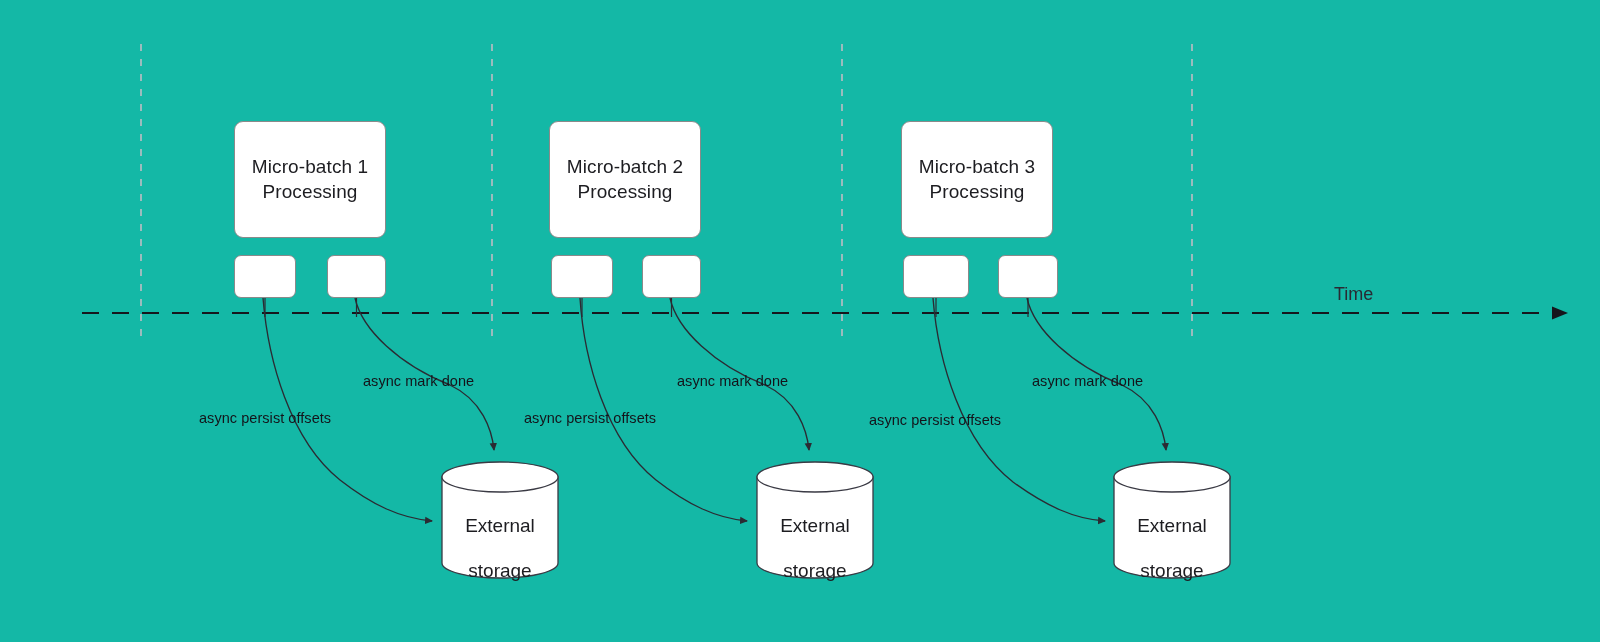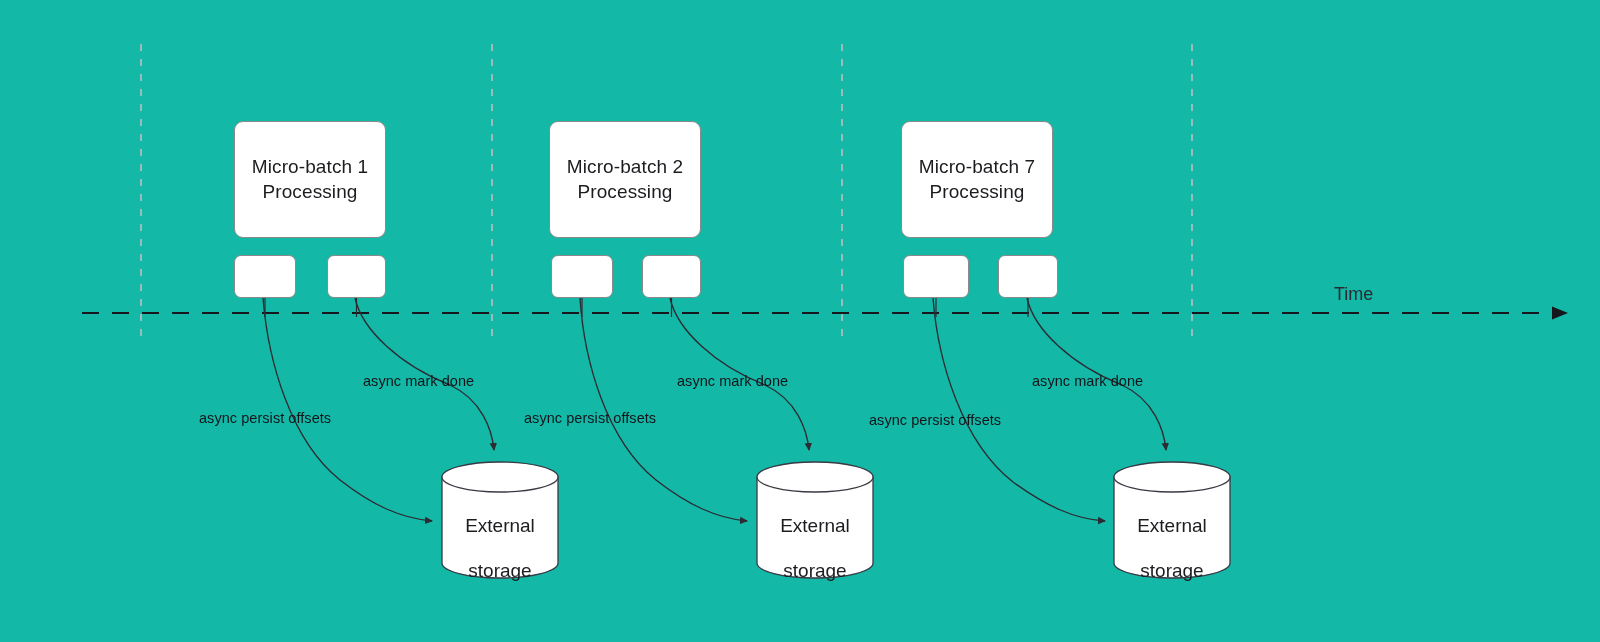--- a/index.html
+++ b/index.html
@@ -137,21 +137,21 @@
       </div>
       <div class="node-box small" style="left: 551px; top: 255px; width: 62px; height: 43px;"></div>
       <div class="node-box small" style="left: 642px; top: 255px; width: 59px; height: 43px;"></div>
       <div class="store-label" style="left: 757px; top: 494px; width: 116px;">
         <span>External</span>
         <span>storage</span>
       </div>
       <div class="edge-label" style="left: 524px; top: 410px;">async persist offsets</div>
       <div class="edge-label" style="left: 677px; top: 373px;">async mark done</div>
       <div class="node-box" style="left: 901px; top: 121px; width: 152px; height: 117px;">
-        <div><span>Micro-batch 7</span><br><span>Processing</span></div>
+        <div><span>Micro-batch 3</span><br><span>Processing</span></div>
       </div>
       <div class="node-box small" style="left: 903px; top: 255px; width: 66px; height: 43px;"></div>
       <div class="node-box small" style="left: 998px; top: 255px; width: 60px; height: 43px;"></div>
       <div class="store-label" style="left: 1114px; top: 494px; width: 116px;">
         <span>External</span>
         <span>storage</span>
       </div>
       <div class="edge-label" style="left: 869px; top: 412px;">async persist offsets</div>
       <div class="edge-label" style="left: 1032px; top: 373px;">async mark done</div>
     </div>

